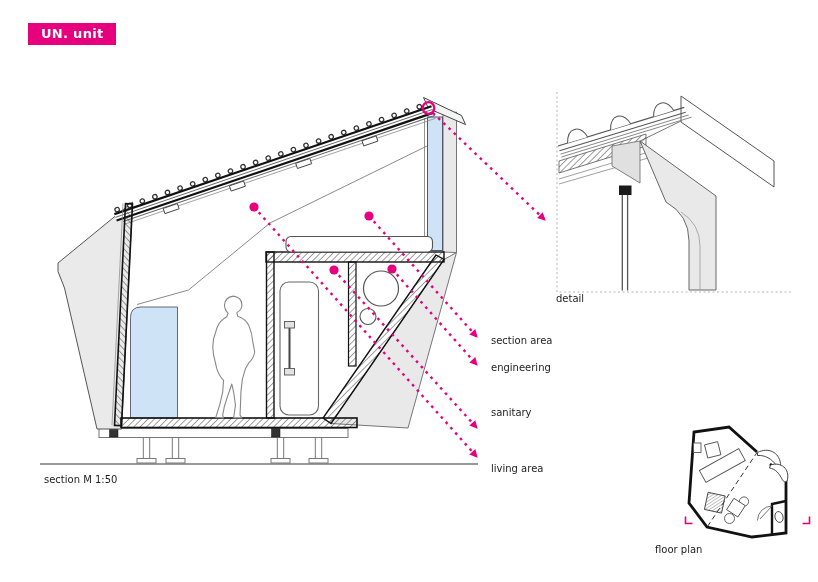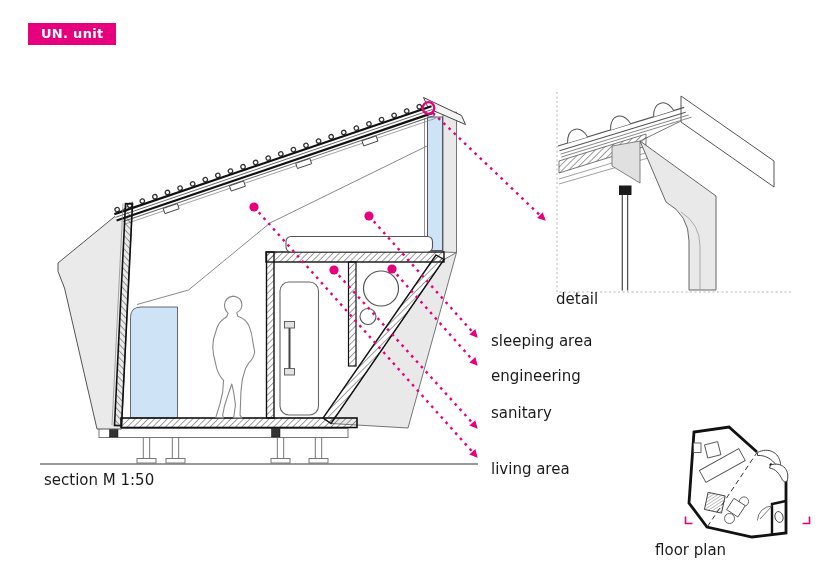--- a/index.html
+++ b/index.html
@@ -10,23 +10,23 @@
   html,body{margin:0;padding:0;background:#fff;}
   .canvas{
     position:relative;width:818px;height:582px;background:#fff;overflow:hidden;
     font-family:"DejaVu Sans","Liberation Sans",sans-serif;
   }
   .drawing{position:absolute;left:0;top:0;}
   .badge{
     position:absolute;left:28px;top:23px;background:var(--accent);color:#fff;
     font-size:13px;font-weight:bold;padding:3px 13px 4px 13px;letter-spacing:.3px;
   }
-  .lbl{position:absolute;font-size:15px;color:#1c1c1c;white-space:nowrap;line-height:14px;}
+  .lbl{position:absolute;font-size:10px;color:#1c1c1c;white-space:nowrap;line-height:14px;}
   .lbl-sleeping{left:491px;top:334px;}
-  .lbl-engineering{left:491px;top:361px;margin-top:8px;}
+  .lbl-engineering{left:491px;top:361px;}
   .lbl-sanitary{left:491px;top:406px;}
   .lbl-living{left:491px;top:462px;}
   .lbl-section{left:44px;top:473px;}
   .lbl-detail{left:556px;top:292px;}
   .lbl-floorplan{left:655px;top:543px;}
 </style>
 </head>
 <body>
 
 <div class="canvas">
@@ -210,21 +210,21 @@
         <path d="M 685.5 516.5 V 523.5 H 692.5"></path>
         <path d="M 809.5 516.5 V 523.5 H 802.5"></path>
       </g>
     </g>
   </svg>
 
   <div class="badge">
     <span>UN. unit</span>
   </div>
 
-  <div class="lbl lbl-sleeping">sleeping area</div>
+  <div class="lbl lbl-sleeping">section area</div>
   <div class="lbl lbl-engineering">engineering</div>
   <div class="lbl lbl-sanitary">sanitary</div>
   <div class="lbl lbl-living">living area</div>
 
   <div class="lbl lbl-section">section M 1:50</div>
   <div class="lbl lbl-detail">detail</div>
   <div class="lbl lbl-floorplan">floor plan</div>
 </div>
 
 </body></html>

